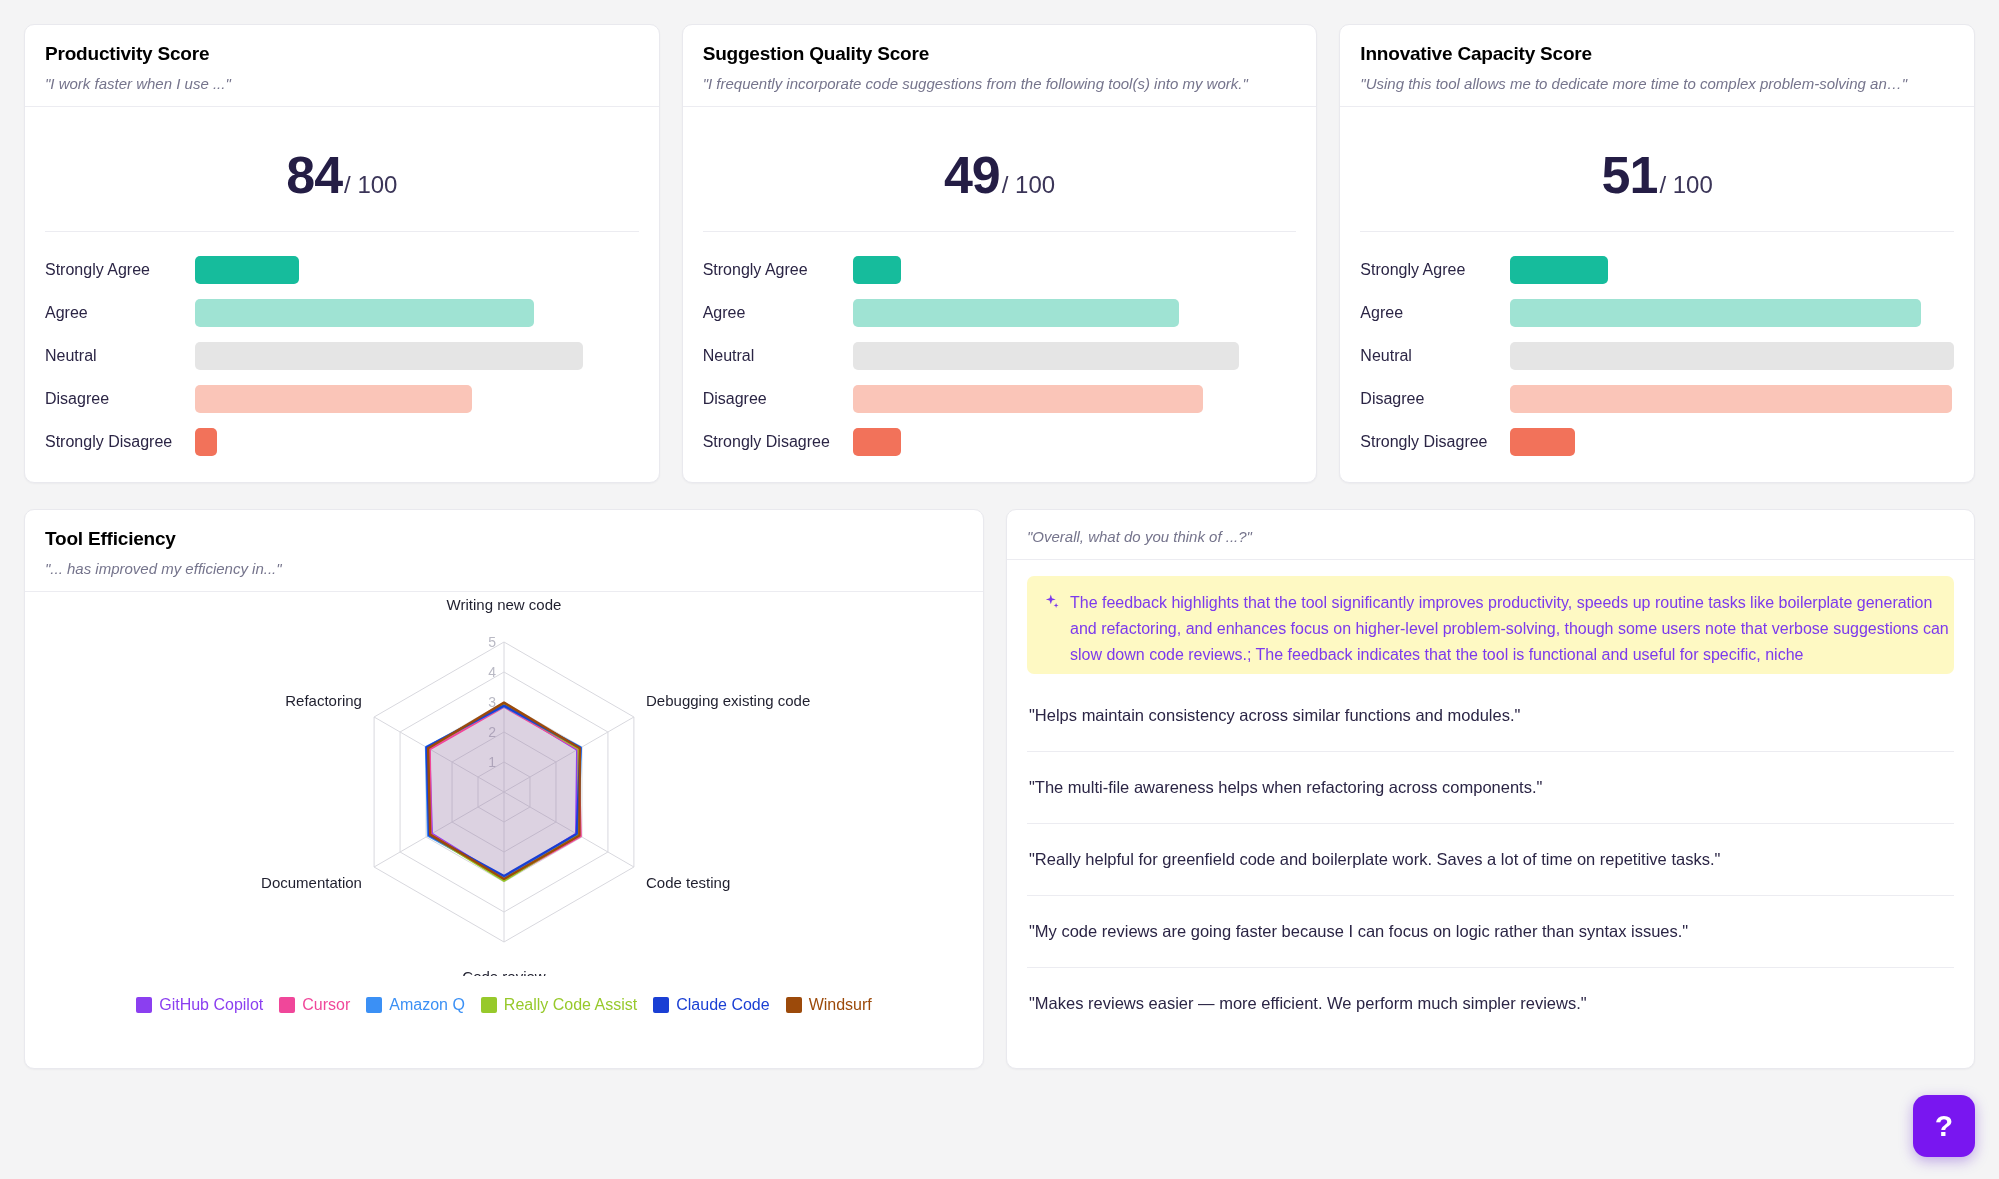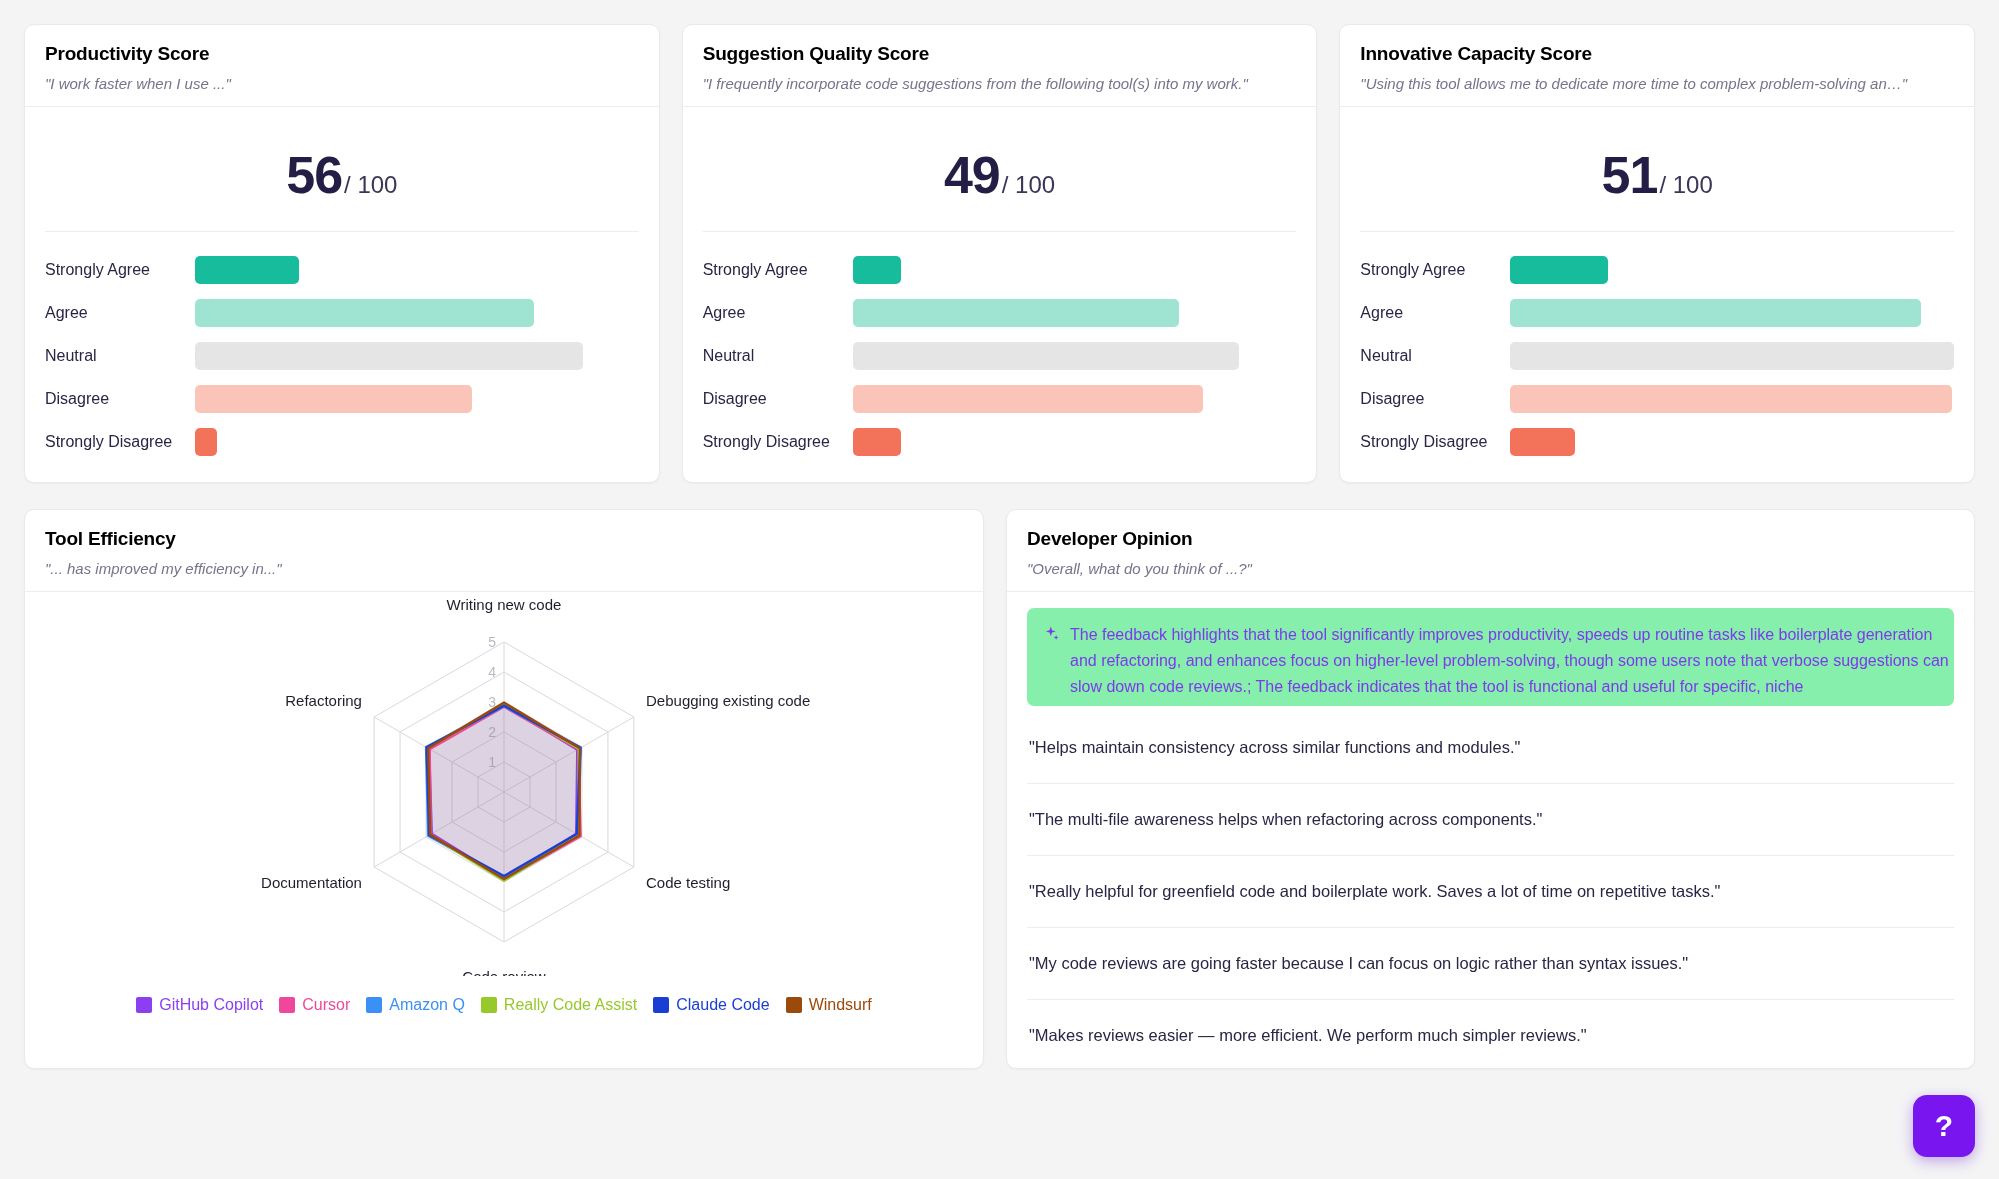--- a/index.html
+++ b/index.html
@@ -119,21 +119,21 @@
   .legend-swatch { width: 16px; height: 16px; border-radius: 2px; display: inline-block; }
 
   
   .opinion-body {
     padding: 16px 20px 0 20px;
     flex: 1 1 auto;
     overflow: hidden;
     position: relative;
   }
   .ai-summary {
-    background: #86efac;
+    background: #fef9c3;
     border-radius: 7px;
     padding: 14px 0 16px 16px;
     color: #7c3aed;
     font-size: 16px;
     line-height: 1.62;
     max-height: 98px;
     overflow: hidden;
     display: flex;
     gap: 10px;
     align-items: flex-start;
@@ -180,21 +180,21 @@
 
   <div class="score-row">
 
     <div class="card">
       <div class="card-head">
         <div class="card-title">Productivity Score</div>
         <div class="card-sub">"I work faster when I use ..."</div>
       </div>
       <div class="card-body">
         <div class="score-big">
-          <span class="score-num">56</span><span class="score-den">/ 100</span>
+          <span class="score-num">84</span><span class="score-den">/ 100</span>
         </div>
         <div class="likert">
             <div class="likert-row">
               <div class="likert-label">Strongly Agree</div>
               <div class="likert-track">
                 <div class="likert-bar" style="width: 23.5%; background: rgb(22, 188, 156);"></div>
               </div>
             </div>
             <div class="likert-row">
               <div class="likert-label">Agree</div>
@@ -377,21 +377,20 @@
             <div class="legend-item">
               <span class="legend-swatch" style="background: rgb(156, 74, 10);"></span>
               <span style="color: rgb(156, 74, 10);">Windsurf</span>
             </div>
           </div>
       </div>
     </div>
 
     <div class="card card-opinion">
       <div class="card-head">
-        <div class="card-title">Developer Opinion</div>
         <div class="card-sub">"Overall, what do you think of ...?"</div>
       </div>
       <div class="opinion-body">
         <div class="ai-summary">
           <span class="sparkle-icon">
             <svg width="17" height="17" viewBox="0 0 24 24" fill="#7c3aed">
               <path d="M11 2 L12.7 7.4 L18 9 L12.7 10.6 L11 16 L9.3 10.6 L4 9 L9.3 7.4 Z"></path>
               <path d="M18.5 14 L19.4 16.6 L22 17.5 L19.4 18.4 L18.5 21 L17.6 18.4 L15 17.5 L17.6 16.6 Z"></path>
             </svg>
           </span>

